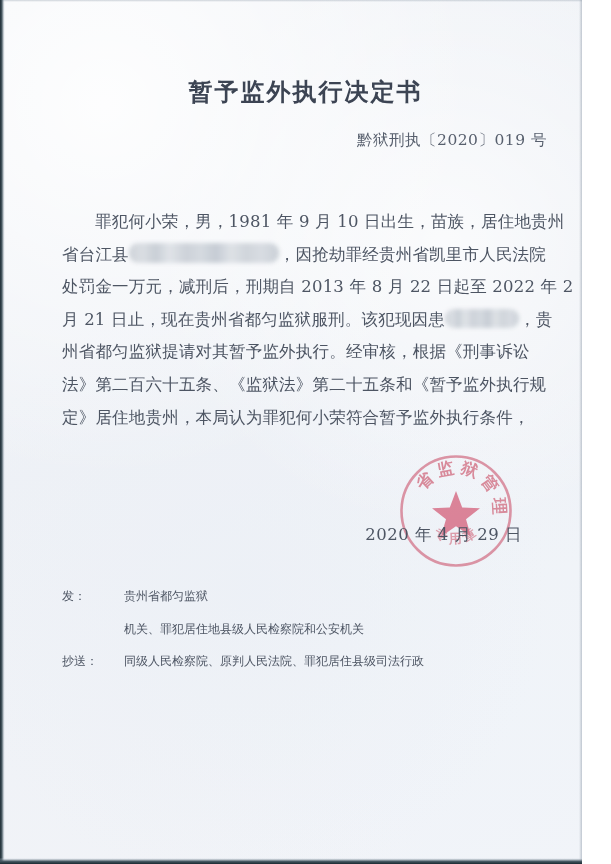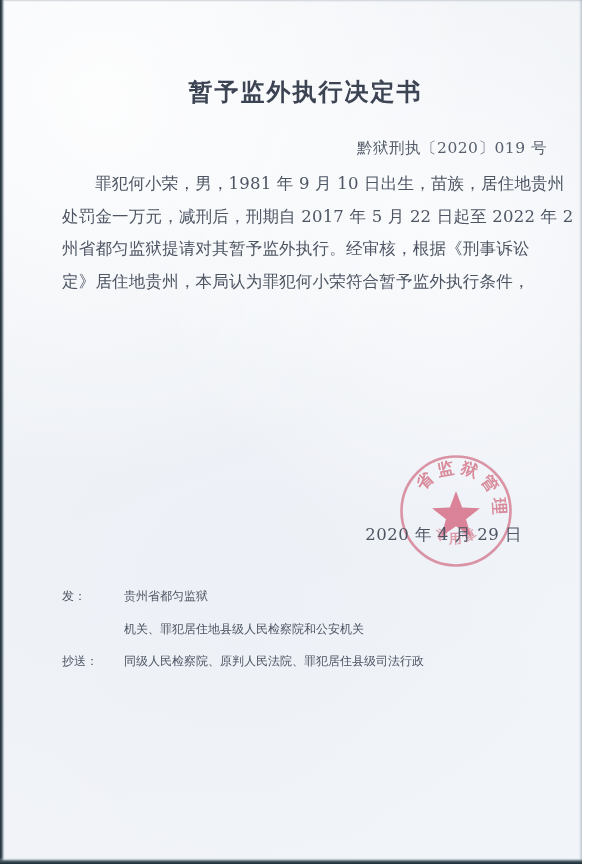--- a/index.html
+++ b/index.html
@@ -74,39 +74,38 @@
 
   .doc-number {
     position: absolute;
     top: 130px;
     left: 0;
     width: 547px;
     text-align: right;
     font-size: 15.5px;
     letter-spacing: 0.5px;
     color: #575f6d;
-    margin-top: 8px;
   }
 
   .body-block {
     position: absolute;
     top: 168px;
     left: 62px;
     width: 486px;
   }
   .body-line {
     height: 32.6px;
     line-height: 32.6px;
     font-size: 16.5px;
     letter-spacing: 0.2px;
     color: #4d5563;
     white-space: nowrap;
     position: relative;
   }
-  .body-line.indent { text-indent: 33px; }
+  .body-line.indent { text-indent: 33px; margin-top: 38px; }
 
   .redact {
     display: inline-block;
     vertical-align: -3px;
     border-radius: 9px;
     background:
       linear-gradient(90deg,
         #cdd2d8 0%, #d9dde2 9%, #c8ced5 18%, #dfe3e8 27%,
         #ccd1d8 38%, #d4d9df 48%, #c5cbd3 58%, #dde1e6 68%,
         #cfd4da 78%, #d7dbe1 88%, #c9cfd6 100%);
@@ -179,31 +178,40 @@
     <div class="title">暂予监外执行决定书</div>
 
     <div class="doc-number">黔狱刑执〔2020〕019 号</div>
 
     <div class="body-block">
 
       <div class="body-line indent">
         <span>罪犯何小荣，男，1981 年 9 月 10 日出生，苗族，居住地贵州</span>
       </div>
 
-
-
-      <div class="body-line">
-        <span>处罚金一万元，减刑后，刑期自 2017 年 5 月 22 日起至 2022 年 2</span>
-      </div>
-
+      <div class="body-line">
+        <span>省台江县</span><span class="redact r1"></span><span>，因抢劫罪经贵州省凯里市人民法院</span>
+      </div>
+
+
+      <div class="body-line">
+        <span>处罚金一万元，减刑后，刑期自 2013 年 8 月 22 日起至 2022 年 2</span>
+      </div>
+
+      <div class="body-line">
+        <span>月 21 日止，现在贵州省都匀监狱服刑。该犯现因患</span><span class="redact r2"></span><span>，贵</span>
+      </div>
 
       <div class="body-line">
         <span>州省都匀监狱提请对其暂予监外执行。经审核，根据《刑事诉讼</span>
       </div>
 
+      <div class="body-line">
+        <span>法》第二百六十五条、《监狱法》第二十五条和《暂予监外执行规</span>
+      </div>
 
       <div class="body-line">
         <span>定》居住地贵州，本局认为罪犯何小荣符合暂予监外执行条件，</span>
       </div>
 
 
     </div>
 
     <div class="seal">
       <svg width="116" height="116" viewBox="0 0 116 116" xmlns="http://www.w3.org/2000/svg">

